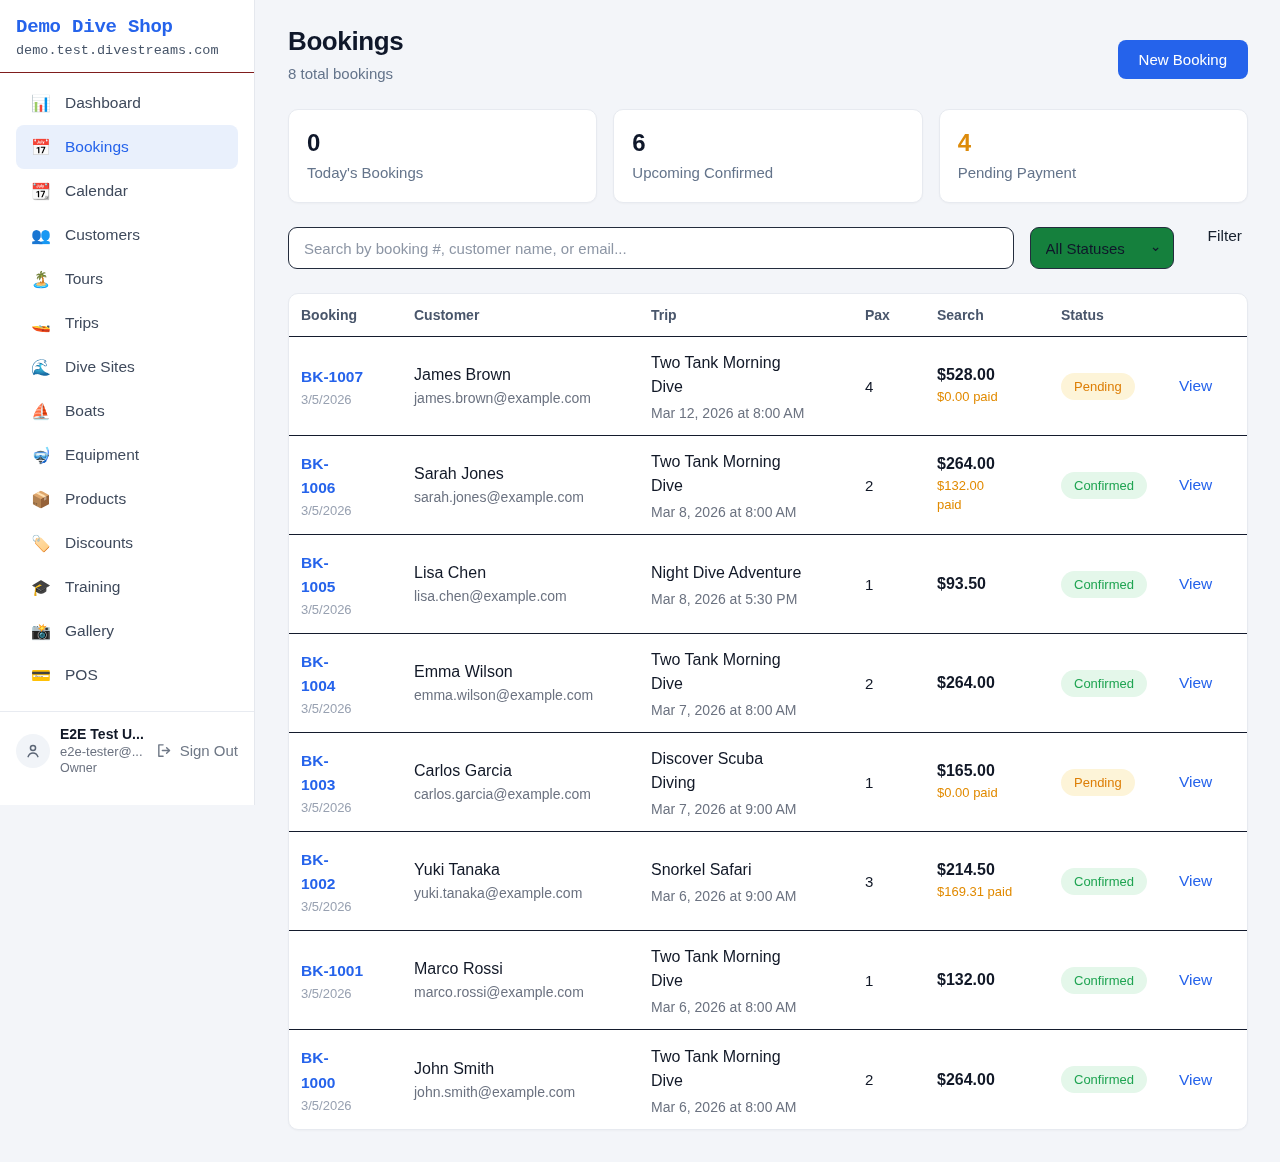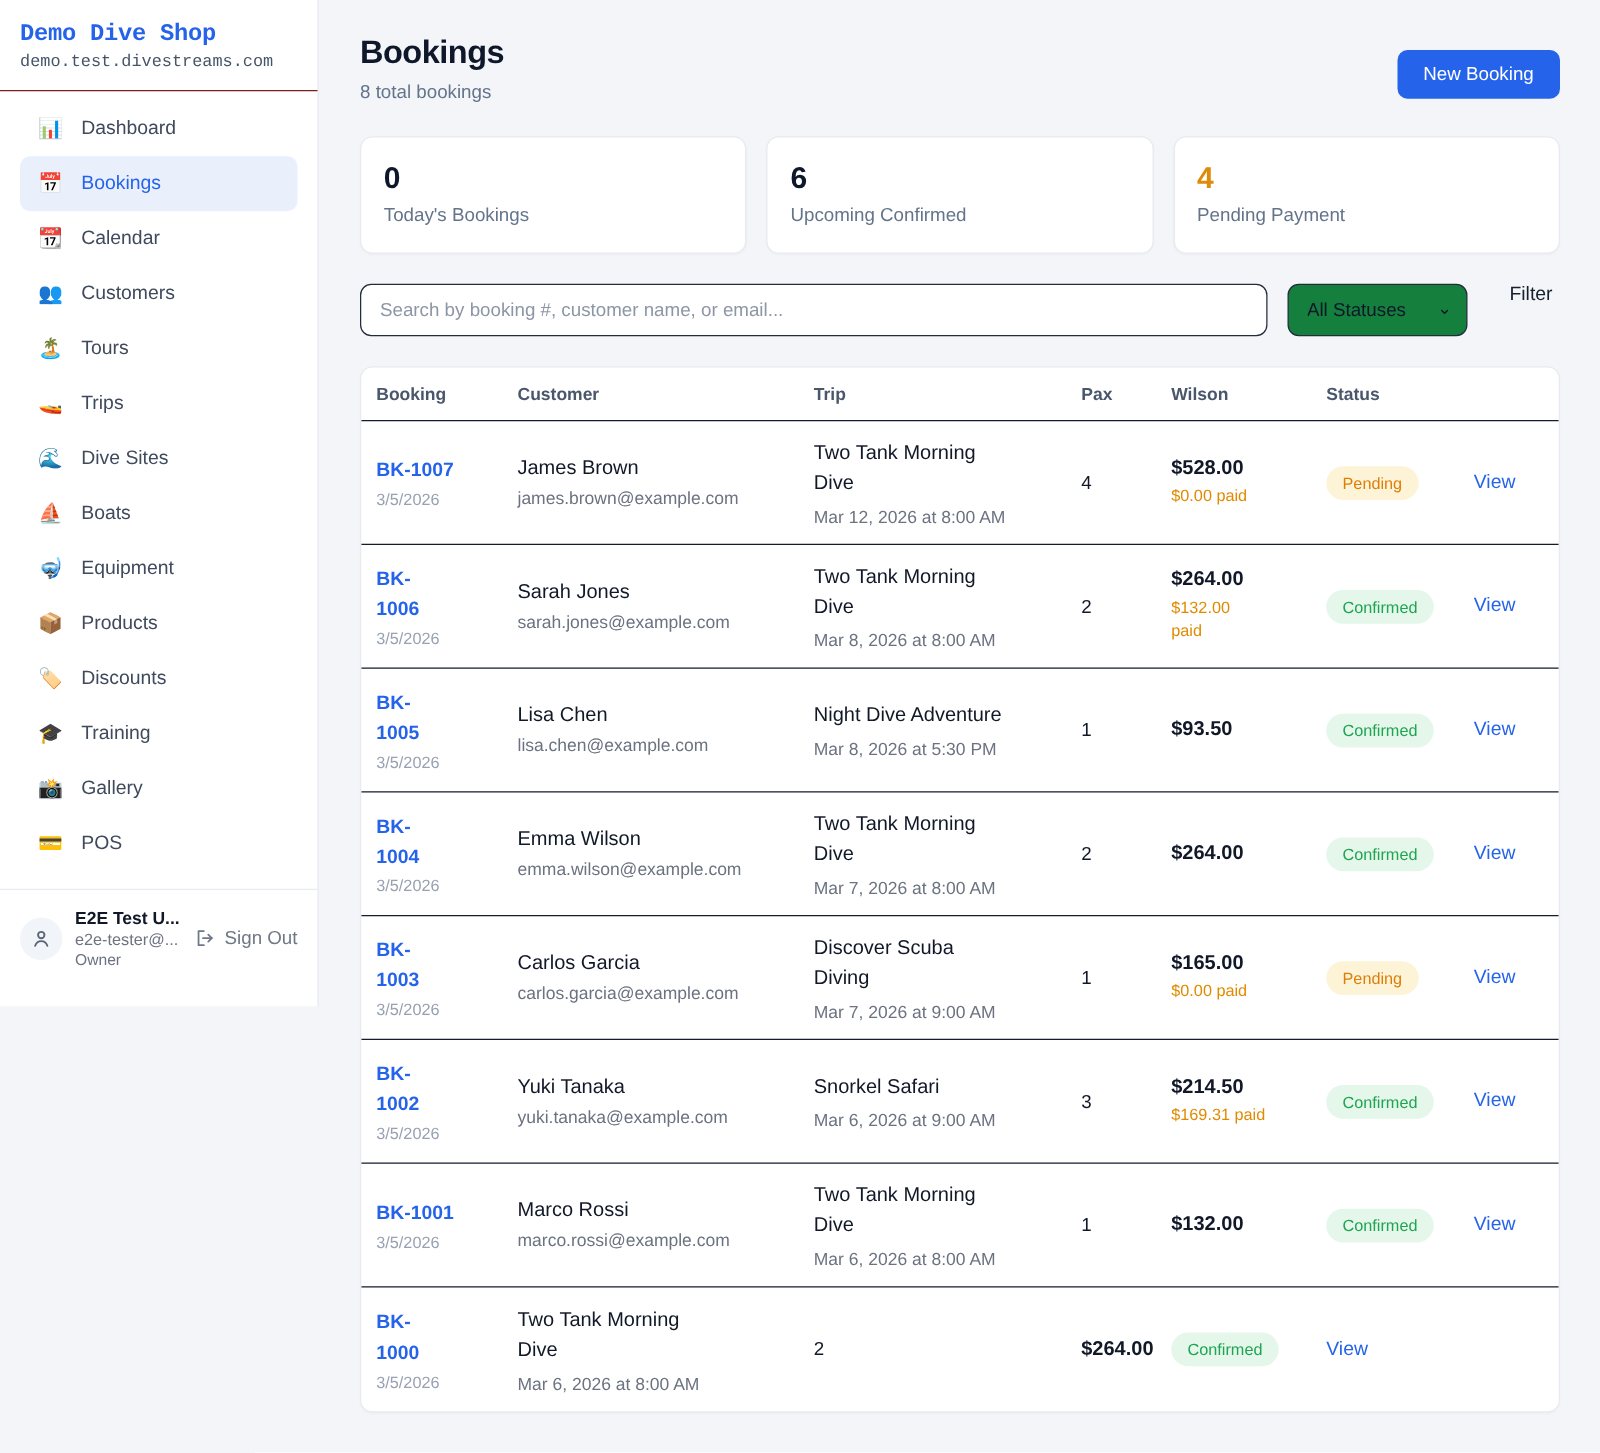--- a/index.html
+++ b/index.html
@@ -297,21 +297,21 @@
     </div>
     <span class="filter-label">Filter</span>
   </div>
 
   <div class="table-card">
     <div class="trow thead">
       <div class="th">Booking</div>
       <div class="th">Customer</div>
       <div class="th">Trip</div>
       <div class="th">Pax</div>
-      <div class="th">Wilson</div>
+      <div class="th">Search</div>
       <div class="th">Status</div>
       <div class="th"></div>
     </div>
     <div id="rows-container">
     <div class="trow tbody-row">
       <div>
         <div class="bk-id">BK-1007</div>
         <div class="bk-date">3/5/2026</div>
       </div>
       <div>
@@ -502,20 +502,24 @@
       </div>
     </div>
 
     <div class="trow tbody-row">
       <div>
         <div class="bk-id">BK-
 1000</div>
         <div class="bk-date">3/5/2026</div>
       </div>
       <div>
+        <div class="cust-name">John Smith</div>
+        <div class="cust-email">john.smith@example.com</div>
+      </div>
+      <div>
         <div class="trip-name">Two Tank Morning
 Dive</div>
         <div class="trip-date">Mar 6, 2026 at 8:00 AM</div>
       </div>
       <div class="pax">2</div>
       <div>
         <div class="total-amt">$264.00</div>
 
       </div>
       <div>

